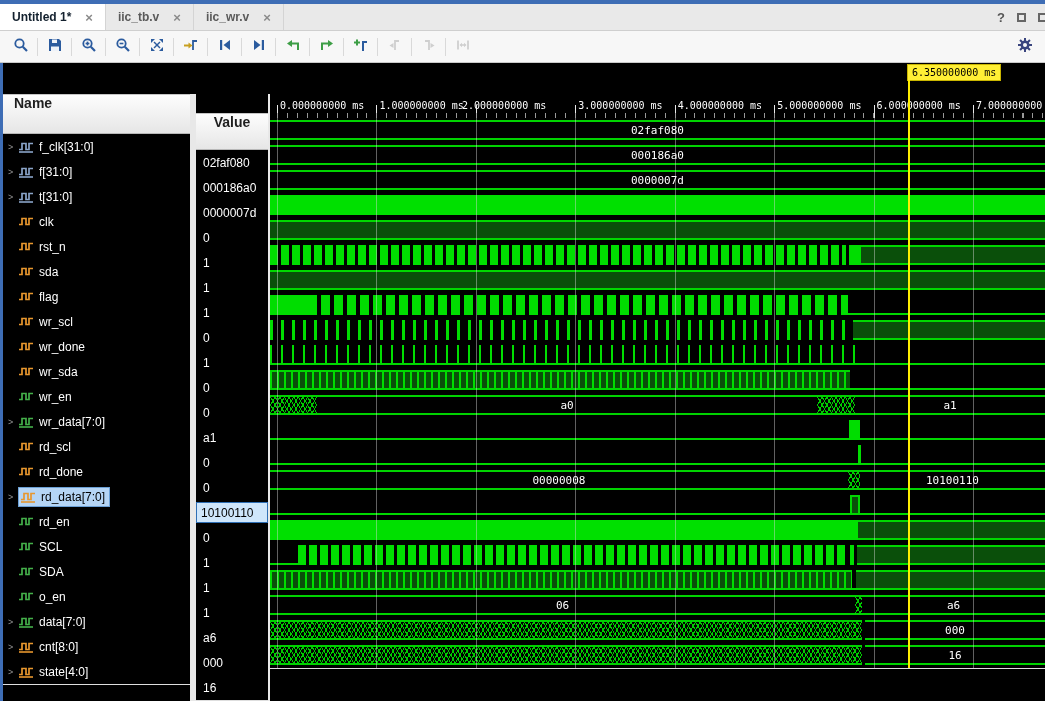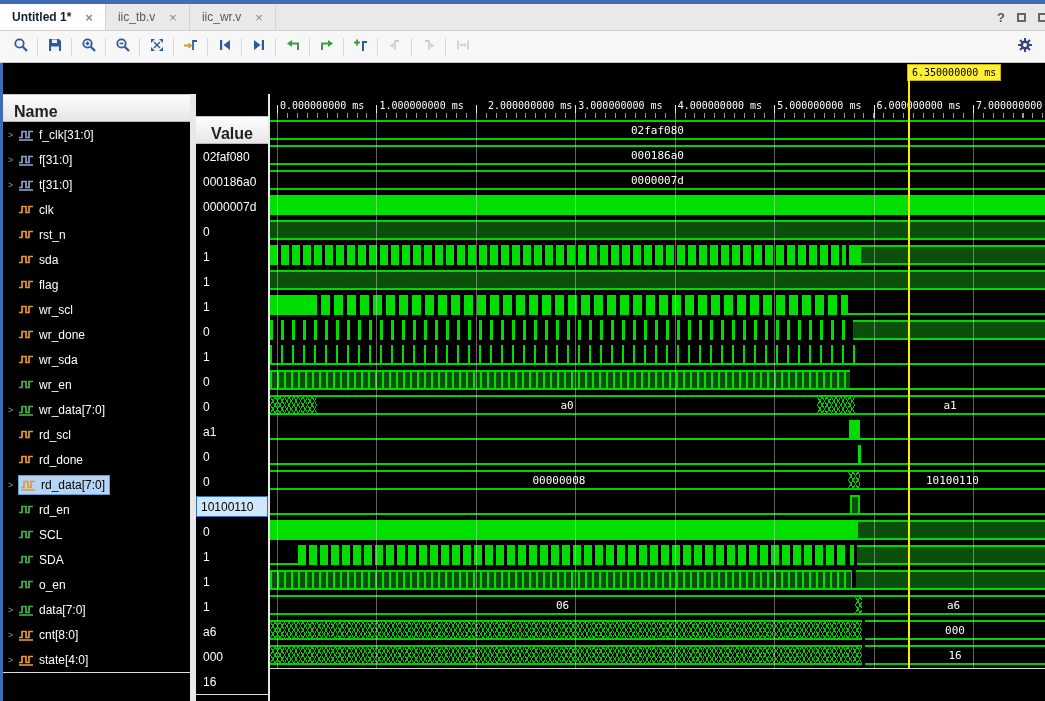--- a/index.html
+++ b/index.html
@@ -4,21 +4,21 @@
 <style>
   * { box-sizing: border-box; margin: 0; padding: 0; }
   html,body { width:1045px; height:701px; overflow:hidden; background:#fff;
               font-family:"Liberation Sans", sans-serif; }
 
   
   #top-strip { height:4px; background:#3e6db5; }
   #tabbar { height:27px; background:#e9e9e9; border-bottom:1px solid #cfcfcf;
             display:flex; align-items:stretch; position:relative; overflow:hidden; }
   .tab { display:flex; align-items:center; gap:14px; padding:0 12px;
-         font-size:12px; color:#5a5a5a; border-right:1px solid #d4d4d4; cursor:default; }
+         font-size:12px; color:#5a5a5a; border-right:1px solid #d4d4d4; cursor:default;font-weight:bold; }
   .tab.active { background:#ffffff; color:#13202e; font-weight:bold; }
   .tab-close { color:#8a8a8a; font-size:13px; line-height:1; }
   #window-controls { position:absolute; right:-4px; top:0; height:100%;
                      display:flex; gap:12px; align-items:center; color:#666; padding-right:2px; }
   .win-help { font-size:13px; font-weight:bold; color:#555; }
   .win-sq { width:9px; height:9px; border:2px solid #666; display:inline-block; }
 
   #toolbar { height:32px; background:#f7f7f7; border-bottom:1px solid #c9c9c9;
              display:flex; align-items:center; padding:0 8px; }
   .tb-btn { width:25px; height:24px; display:flex; align-items:center; justify-content:center; }
@@ -31,24 +31,24 @@
   #main { display:flex; height:638px; background:#000; position:relative; }
   #left-border { width:3px; background:#3e6db5; }
   #names-col  { width:187px; background:#000; display:flex; flex-direction:column; }
   #values-col { width:72px;  background:#000; display:flex; flex-direction:column; }
   .gutter { display:flex; flex-direction:column; }
   #gutter1 { width:6px; } #gutter2 { width:2px; }
   .gutter .g-top { height:31px; background:#000; }
   .gutter .g-rest { flex:1; background:#e8e8e8; }
 
   .col-topstrip { height:31px; background:#000; }
-  .col-header { height:28px; background:linear-gradient(#fdfdfd,#e6e6e6);
+  .col-header { height:40px; background:linear-gradient(#fdfdfd,#e6e6e6);
                 border-top:1px solid #c5c5c5; border-bottom:1px solid #b8b8b8;
-                color:#1f1f1f; font-weight:bold; font-size:16px;
-                display:flex; align-items:flex-end; }
+                color:#1f1f1f; font-weight:bold; font-size:14px;
+                display:flex; align-items:flex-start; }
   #names-col .col-header { padding-left:11px; }
   #values-col .col-header { justify-content:center;margin-top:22px; }
   .col-rows { height:550px; }
   .col-footer { flex:1; border-top:1px solid #dedede; background:#000; }
 
   .sig-row { height:25px; display:flex; align-items:center; color:#fff; font-size:12px; }
   .row-arrow { width:15px; padding-left:5px; color:#9a9a9a; font-size:9px; flex:none; }
   .sig-icon { width:16px; height:12px; margin-right:5px; flex:none; }
   .sig-icon svg { width:16px; height:12px; display:block; }
   .sel-wrap { display:flex; align-items:center; background:#b5d5f5; color:#000;
@@ -564,21 +564,21 @@
   <div id="waves-col">
     <div id="wave-topstrip">
       <div id="cursor-label">6.350000000 ms</div>
     </div>
     <div id="wave-ruler">
         <div class="ruler-majortick" style="left: 7px;"></div>
         <span class="ruler-label" style="left: 10px;">0.000000000 ms</span>
         <div class="ruler-majortick" style="left: 106.43px;"></div>
         <span class="ruler-label" style="left: 109.43px;">1.000000000 ms</span>
         <div class="ruler-majortick" style="left: 205.86px;"></div>
-        <span class="ruler-label" style="left: 218px;">2.000000000 ms</span>
+        <span class="ruler-label" style="left: 192px;">2.000000000 ms</span>
         <div class="ruler-majortick" style="left: 305.29px;"></div>
         <span class="ruler-label" style="left: 308.29px;">3.000000000 ms</span>
         <div class="ruler-majortick" style="left: 404.72px;"></div>
         <span class="ruler-label" style="left: 407.72px;">4.000000000 ms</span>
         <div class="ruler-majortick" style="left: 504.15px;"></div>
         <span class="ruler-label" style="left: 507.15px;">5.000000000 ms</span>
         <div class="ruler-majortick" style="left: 603.58px;"></div>
         <span class="ruler-label" style="left: 606.58px;">6.000000000 ms</span>
         <div class="ruler-majortick" style="left: 703.01px;"></div>
         <span class="ruler-label" style="left: 706.01px;">7.000000000 ms</span>

